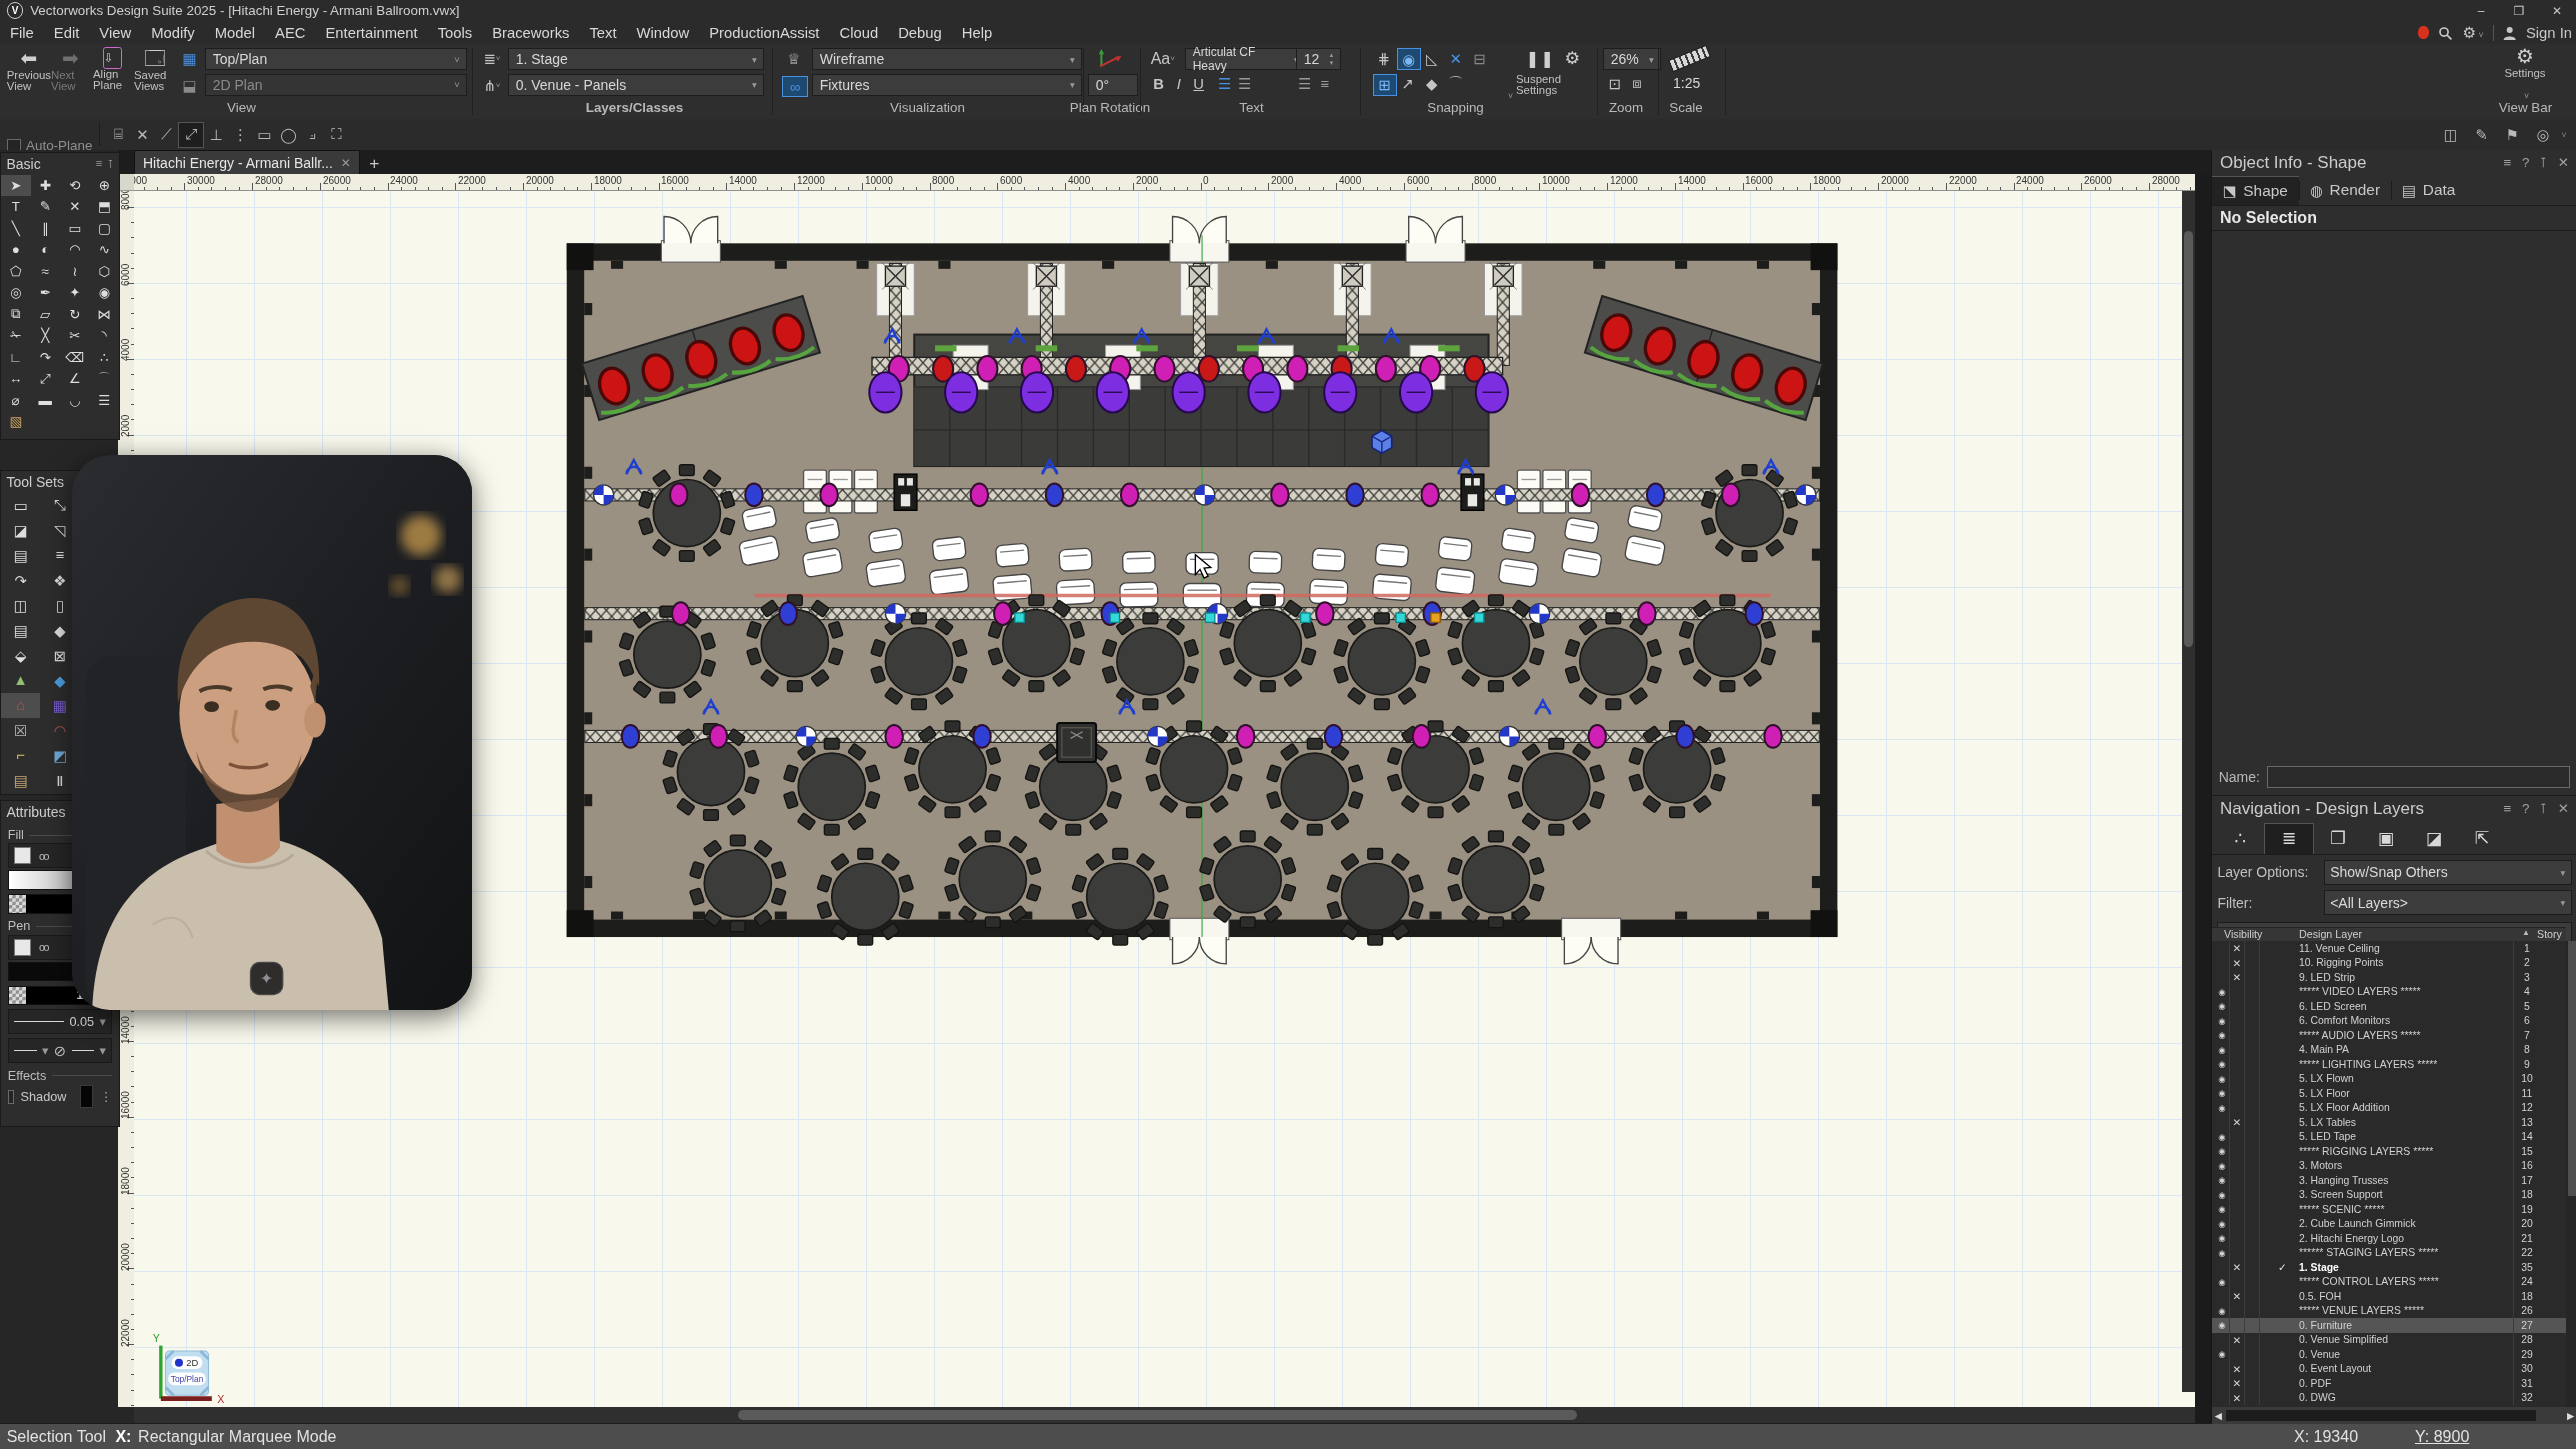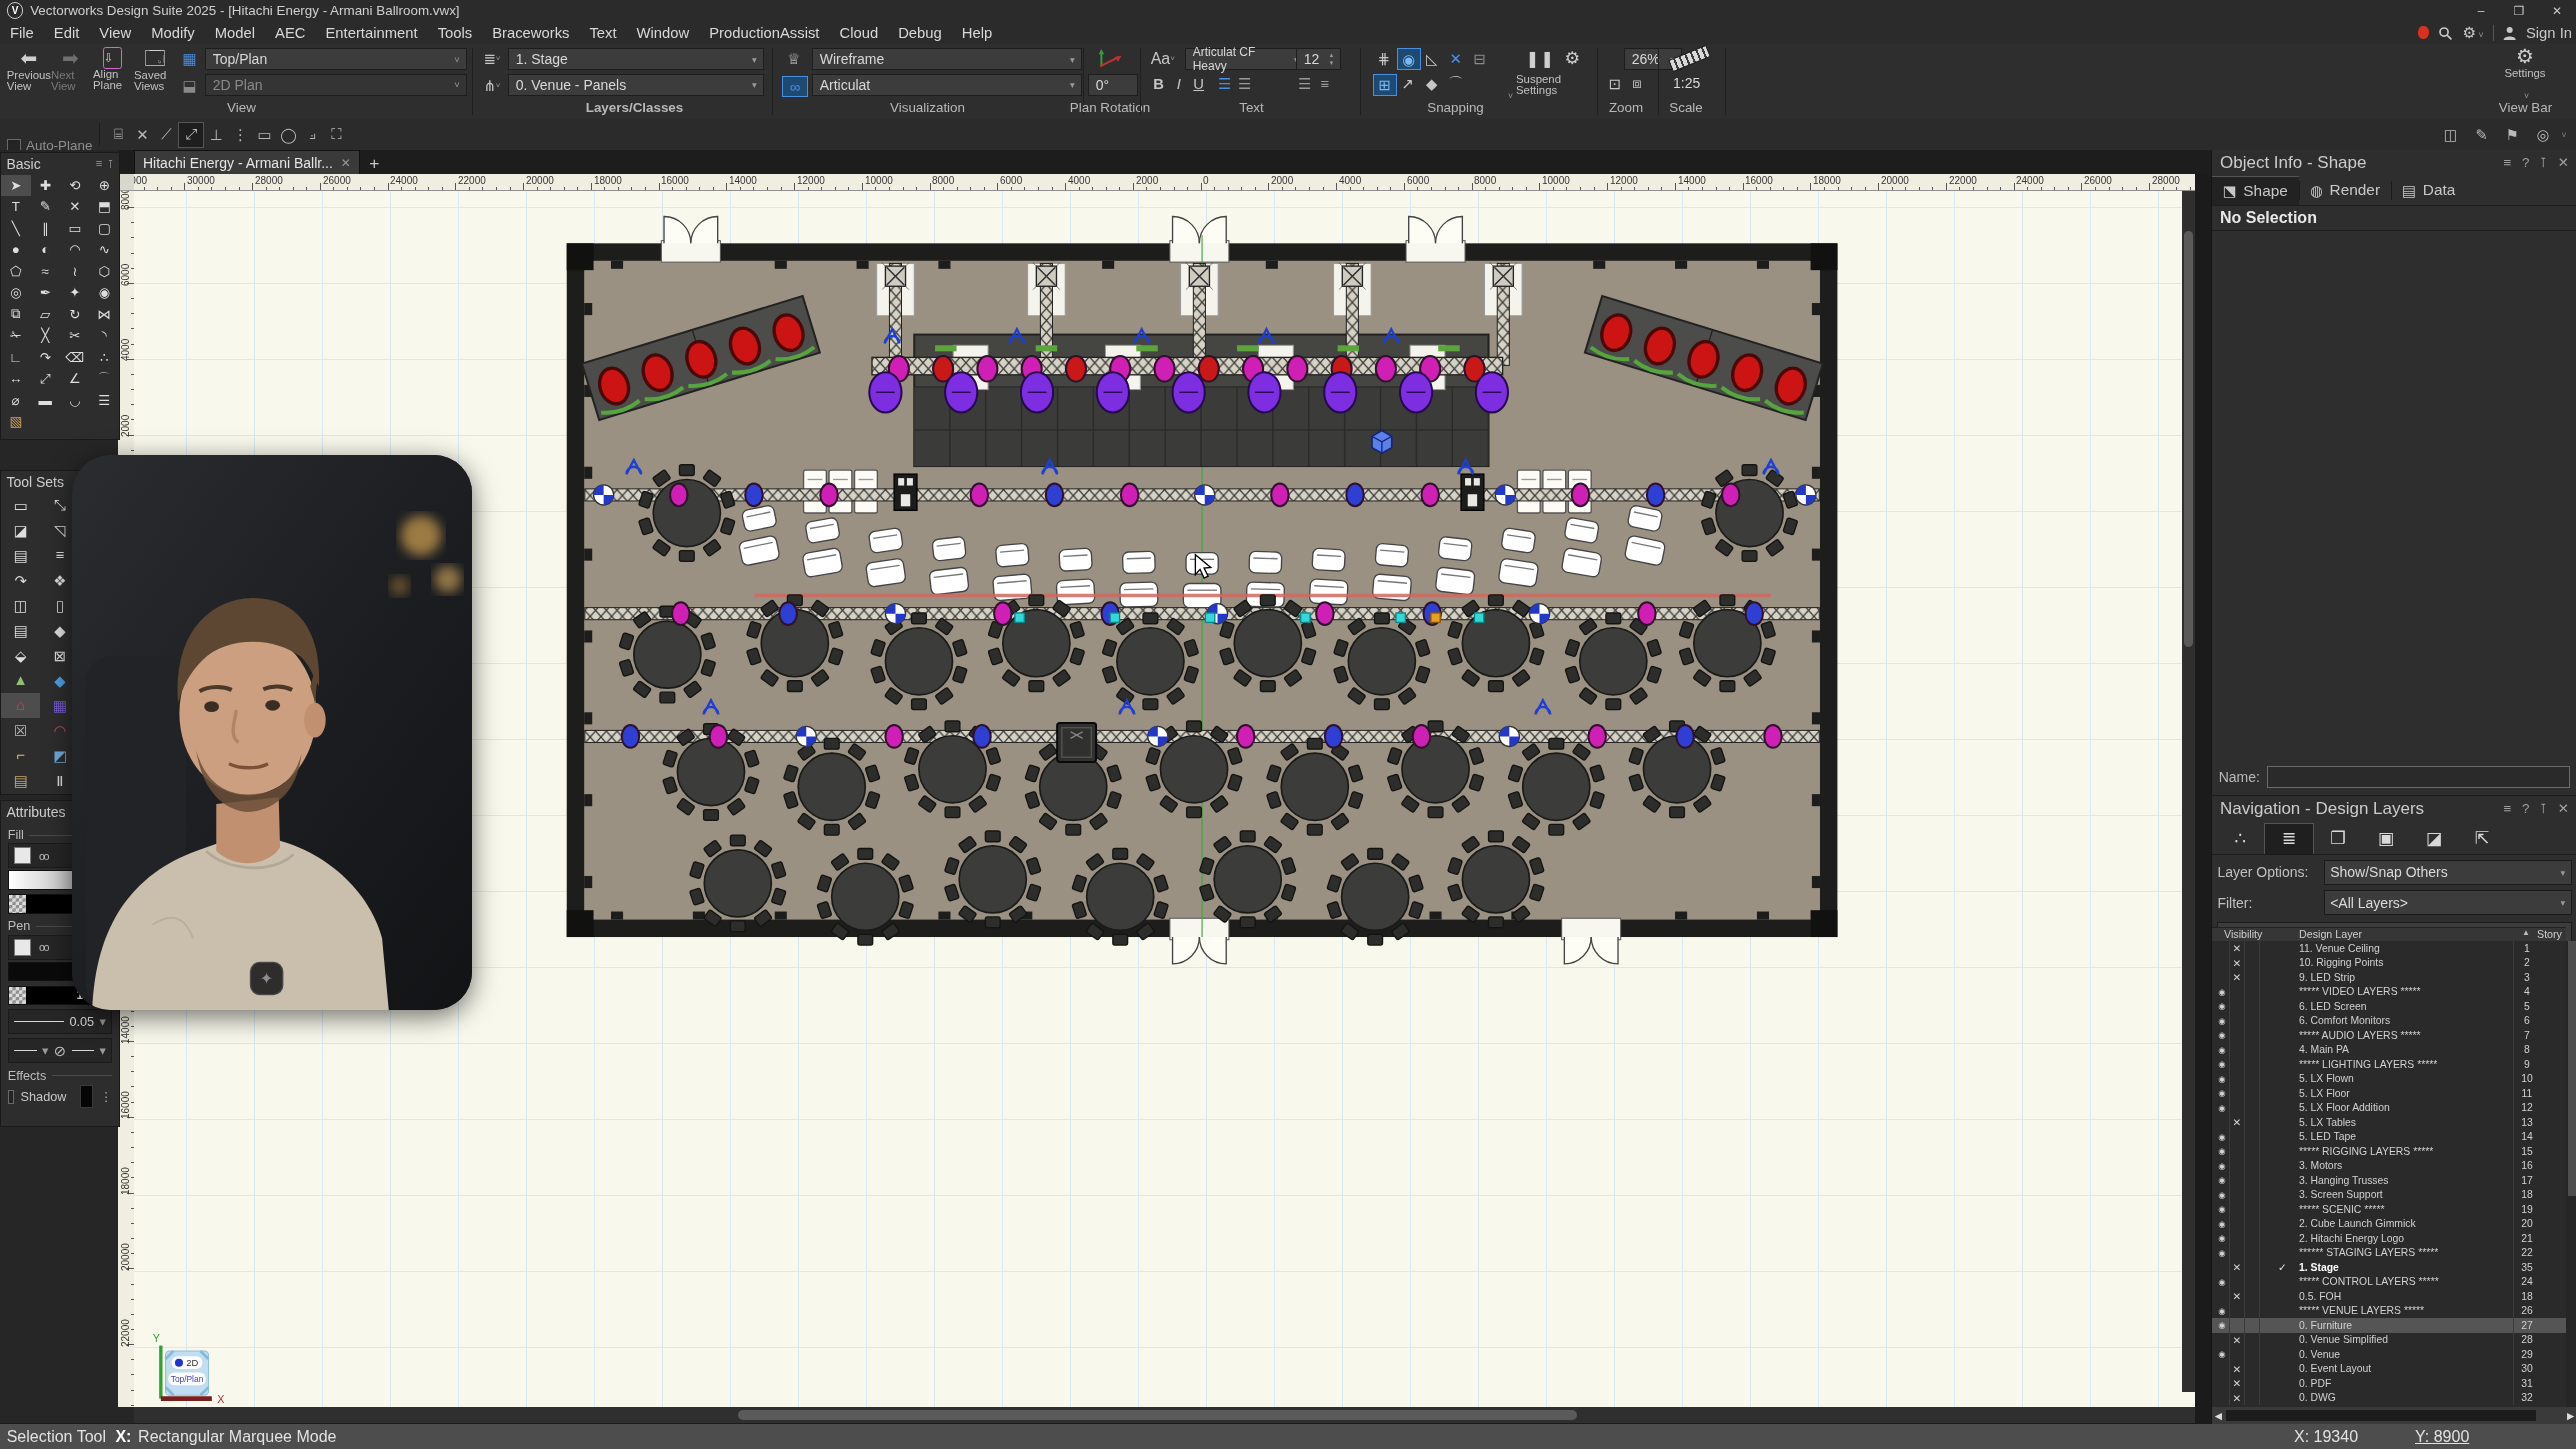--- a/index.html
+++ b/index.html
@@ -208,21 +208,21 @@
   <div class="tb-label" style="left:554px;width:161px;font-weight:bold;">Layers/Classes</div>
   <div class="tb-sep" style="left:772px;"></div>
 
   <span class="mini" style="left:782px;top:5.4px;width:24px;height:19px;">♕</span>
   <div class="dd" style="left:812px;top:4px;width:255px;">
     <span>Wireframe</span>
       <span class="caret">▾</span>
     </div>
   <span class="mini blue" style="left:782px;top:32px;width:24px;height:19px;background:#1e4a72;border:0.7px solid #4a90e2;">∞</span>
   <div class="dd" style="left:812px;top:29.5px;width:255px;">
-    <span>Articulat</span>
+    <span>Fixtures</span>
       <span class="caret">▾</span>
     </div>
   <div class="tb-label" style="left:847px;width:161px;">Visualization</div>
   <div class="tb-sep" style="left:1083px;"></div>
 
   <svg class="abs" style="left:1096px;top:5.4px;" width="29.5" height="20" viewBox="0 0 44 30">
     <line x1="8" y1="26" x2="8" y2="4" stroke="#3a9d3a" stroke-width="3"></line>
       <polygon points="8,0 4,8 12,8" fill="#3a9d3a"></polygon>
     <line x1="6" y1="26" x2="34" y2="12" stroke="#c03030" stroke-width="3"></line>
       <polygon points="38,10 28,12 33,19" fill="#c03030"></polygon>
@@ -265,21 +265,21 @@
   <span class="abs" style="left:1508px;top:47px;color:#9a9a9a;font-size:8.7px;">˅</span>
   <div class="tbtn" style="left:1516px;top:2.7px;width:74px;">
     <span class="row" style="gap:9.4px;">
         <span class="ic" style="font-size:16px;letter-spacing:1.3px;">❚❚</span>
     <span class="ic" style="font-size:17.4px;">⚙</span>
       </span>
     <span class="lb" style="margin-top:4px;">Suspend Settings</span>
     </div>
   <div class="tb-sep" style="left:1597px;"></div>
 
-  <div class="dd" style="left:1603px;top:4px;width:43px;margin-left:21px;">
+  <div class="dd" style="left:1603px;top:4px;width:43px;">
     <span>26%</span>
       <span class="caret">▾</span>
     </div>
   <span class="mini" style="left:1605px;top:29.5px;width:20px;height:19px;">⊡</span>
   <span class="mini" style="left:1627px;top:29.5px;width:20px;height:19px;">⧈</span>
   <div class="tb-label" style="left:1589px;width:74px;">Zoom</div>
   <div class="tb-sep" style="left:1658px;"></div>
 
   <div class="abs" style="left:1669px;top:8px;width:39px;height:10.7px;transform:rotate(-22deg);border:0.7px solid #222;
        background:repeating-linear-gradient(90deg,#d8d8d8 0 4px,#3a3a3a 4px 6px);"></div>

